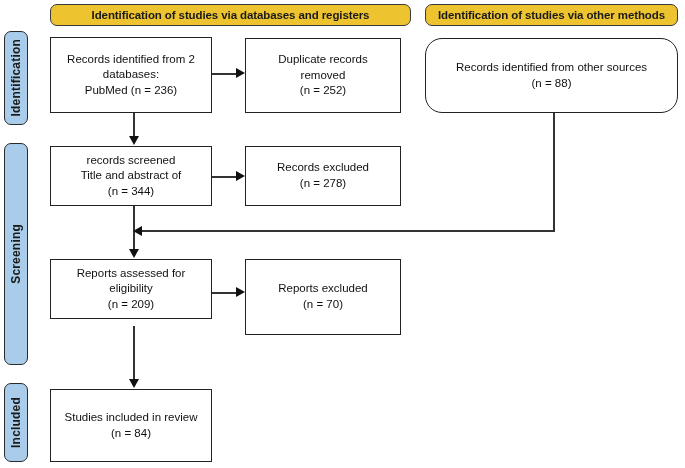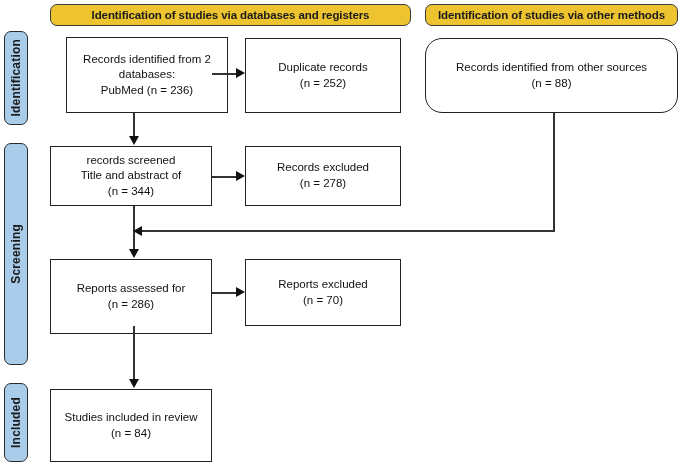--- a/index.html
+++ b/index.html
@@ -72,27 +72,27 @@
     align-items: center;
     justify-content: center;
     text-align: center;
     font-size: 11.5px;
     color: #111111;
     line-height: 1.35;
     padding: 2px 4px;
   }
   .box .ln { display: block; white-space: nowrap; }
 
-  #box-records-db    { left: 66px;  top: 37px;  width: 162px; height: 76px; }
+  #box-records-db    { left: 50px;  top: 37px;  width: 162px; height: 76px; }
   #box-duplicates    { left: 245px; top: 38px;  width: 156px; height: 75px; text-align: center; }
   #box-other-sources { left: 425px; top: 38px;  width: 253px; height: 75px; border-radius: 17px; }
   #box-screened      { left: 50px;  top: 146px; width: 162px; height: 60px; }
   #box-rec-excluded  { left: 245px; top: 146px; width: 156px; height: 60px; align-items: center; }
-  #box-eligibility   { left: 50px;  top: 259px; width: 162px; height: 75px; }
-  #box-rep-excluded  { left: 245px; top: 259px; width: 156px; height: 67px; }
+  #box-eligibility   { left: 50px;  top: 259px; width: 162px; height: 60px; }
+  #box-rep-excluded  { left: 245px; top: 259px; width: 156px; height: 76px; }
   #box-included      { left: 50px;  top: 389px; width: 162px; height: 73px; }
 
   
   .vline {
     position: absolute;
     width: 1.6px;
     background: #333333;
   }
   .hline {
     position: absolute;
@@ -146,20 +146,21 @@
     <div>
       <span class="ln">Records identified from 2</span>
       <span class="ln">databases:</span>
       <span class="ln">PubMed (n = 236)</span>
     </div>
   </div>
 
   <div class="box" id="box-duplicates">
     <div>
       <span class="ln">Duplicate records</span>
+      <span class="ln">removed</span>
       <span class="ln">(n = 252)</span>
     </div>
   </div>
 
   <div class="box" id="box-other-sources">
     <div>
       <span class="ln">Records identified from other sources</span>
       <span class="ln">(n = 88)</span>
     </div>
   </div>
@@ -175,21 +176,22 @@
   <div class="box" id="box-rec-excluded">
     <div>
       <span class="ln">Records excluded</span>
       <span class="ln">(n = 278)</span>
     </div>
   </div>
 
   <div class="box" id="box-eligibility">
     <div>
       <span class="ln">Reports assessed for</span>
-      <span class="ln">(n = 286)</span>
+      <span class="ln">eligibility</span>
+      <span class="ln">(n = 209)</span>
     </div>
   </div>
 
   <div class="box" id="box-rep-excluded">
     <div>
       <span class="ln">Reports excluded</span>
       <span class="ln">(n = 70)</span>
     </div>
   </div>
 

